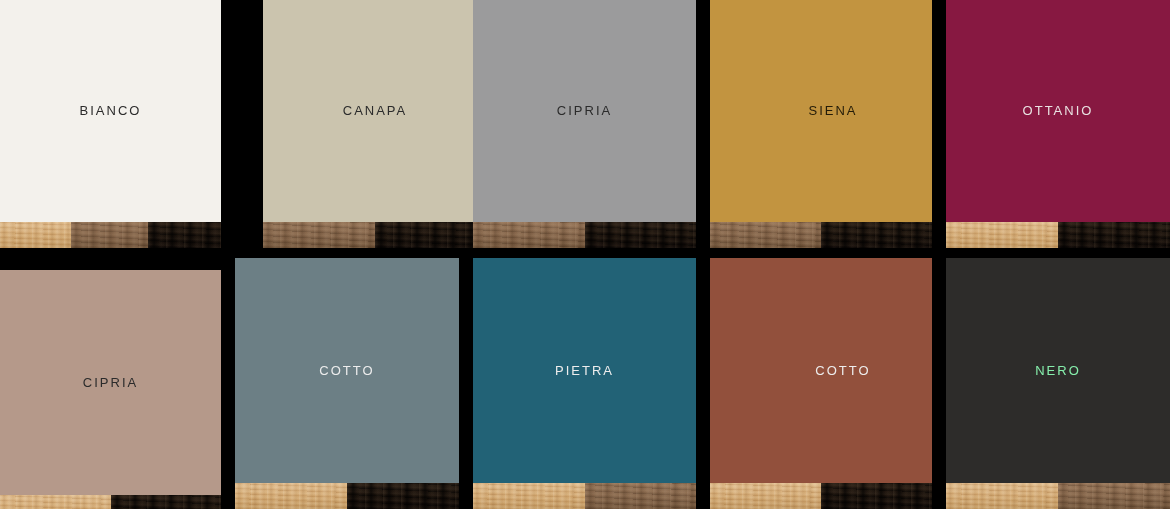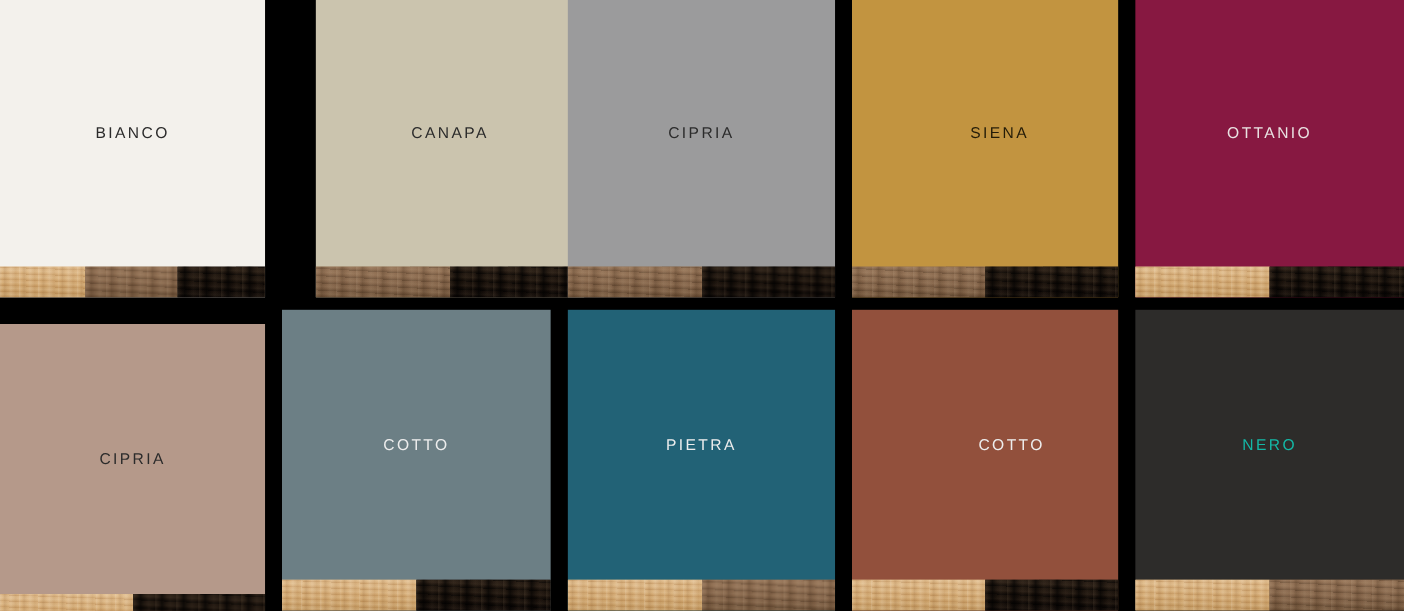--- a/index.html
+++ b/index.html
@@ -192,19 +192,19 @@
     <div class="swatch-tile" style="left: 710px; top: 258px; width: 222px; height: 251px;">
       <div class="swatch-color" style="background: rgb(146, 80, 60);"></div>
       <div class="swatch-label" style="color: rgb(237, 237, 237); top: 106px; padding-left: 44px;">COTTO</div>
       <div class="wood-strip" style="height: 26px;">
         <div class="wood-seg wood-light" style="width: 50%;"></div>
         <div class="wood-seg wood-dark" style="width: 50%;"></div>
       </div>
     </div>
     <div class="swatch-tile" style="left: 946px; top: 258px; width: 224px; height: 251px;">
       <div class="swatch-color" style="background: rgb(45, 44, 42);"></div>
-      <div class="swatch-label" style="color: #14b8a6; top: 106px;">NERO</div>
+      <div class="swatch-label" style="color: #86efac; top: 106px;">NERO</div>
       <div class="wood-strip" style="height: 26px;">
         <div class="wood-seg wood-light" style="width: 50%;"></div>
         <div class="wood-seg wood-medium" style="width: 50%;"></div>
       </div>
     </div>
   </div>
 
 </body></html>

